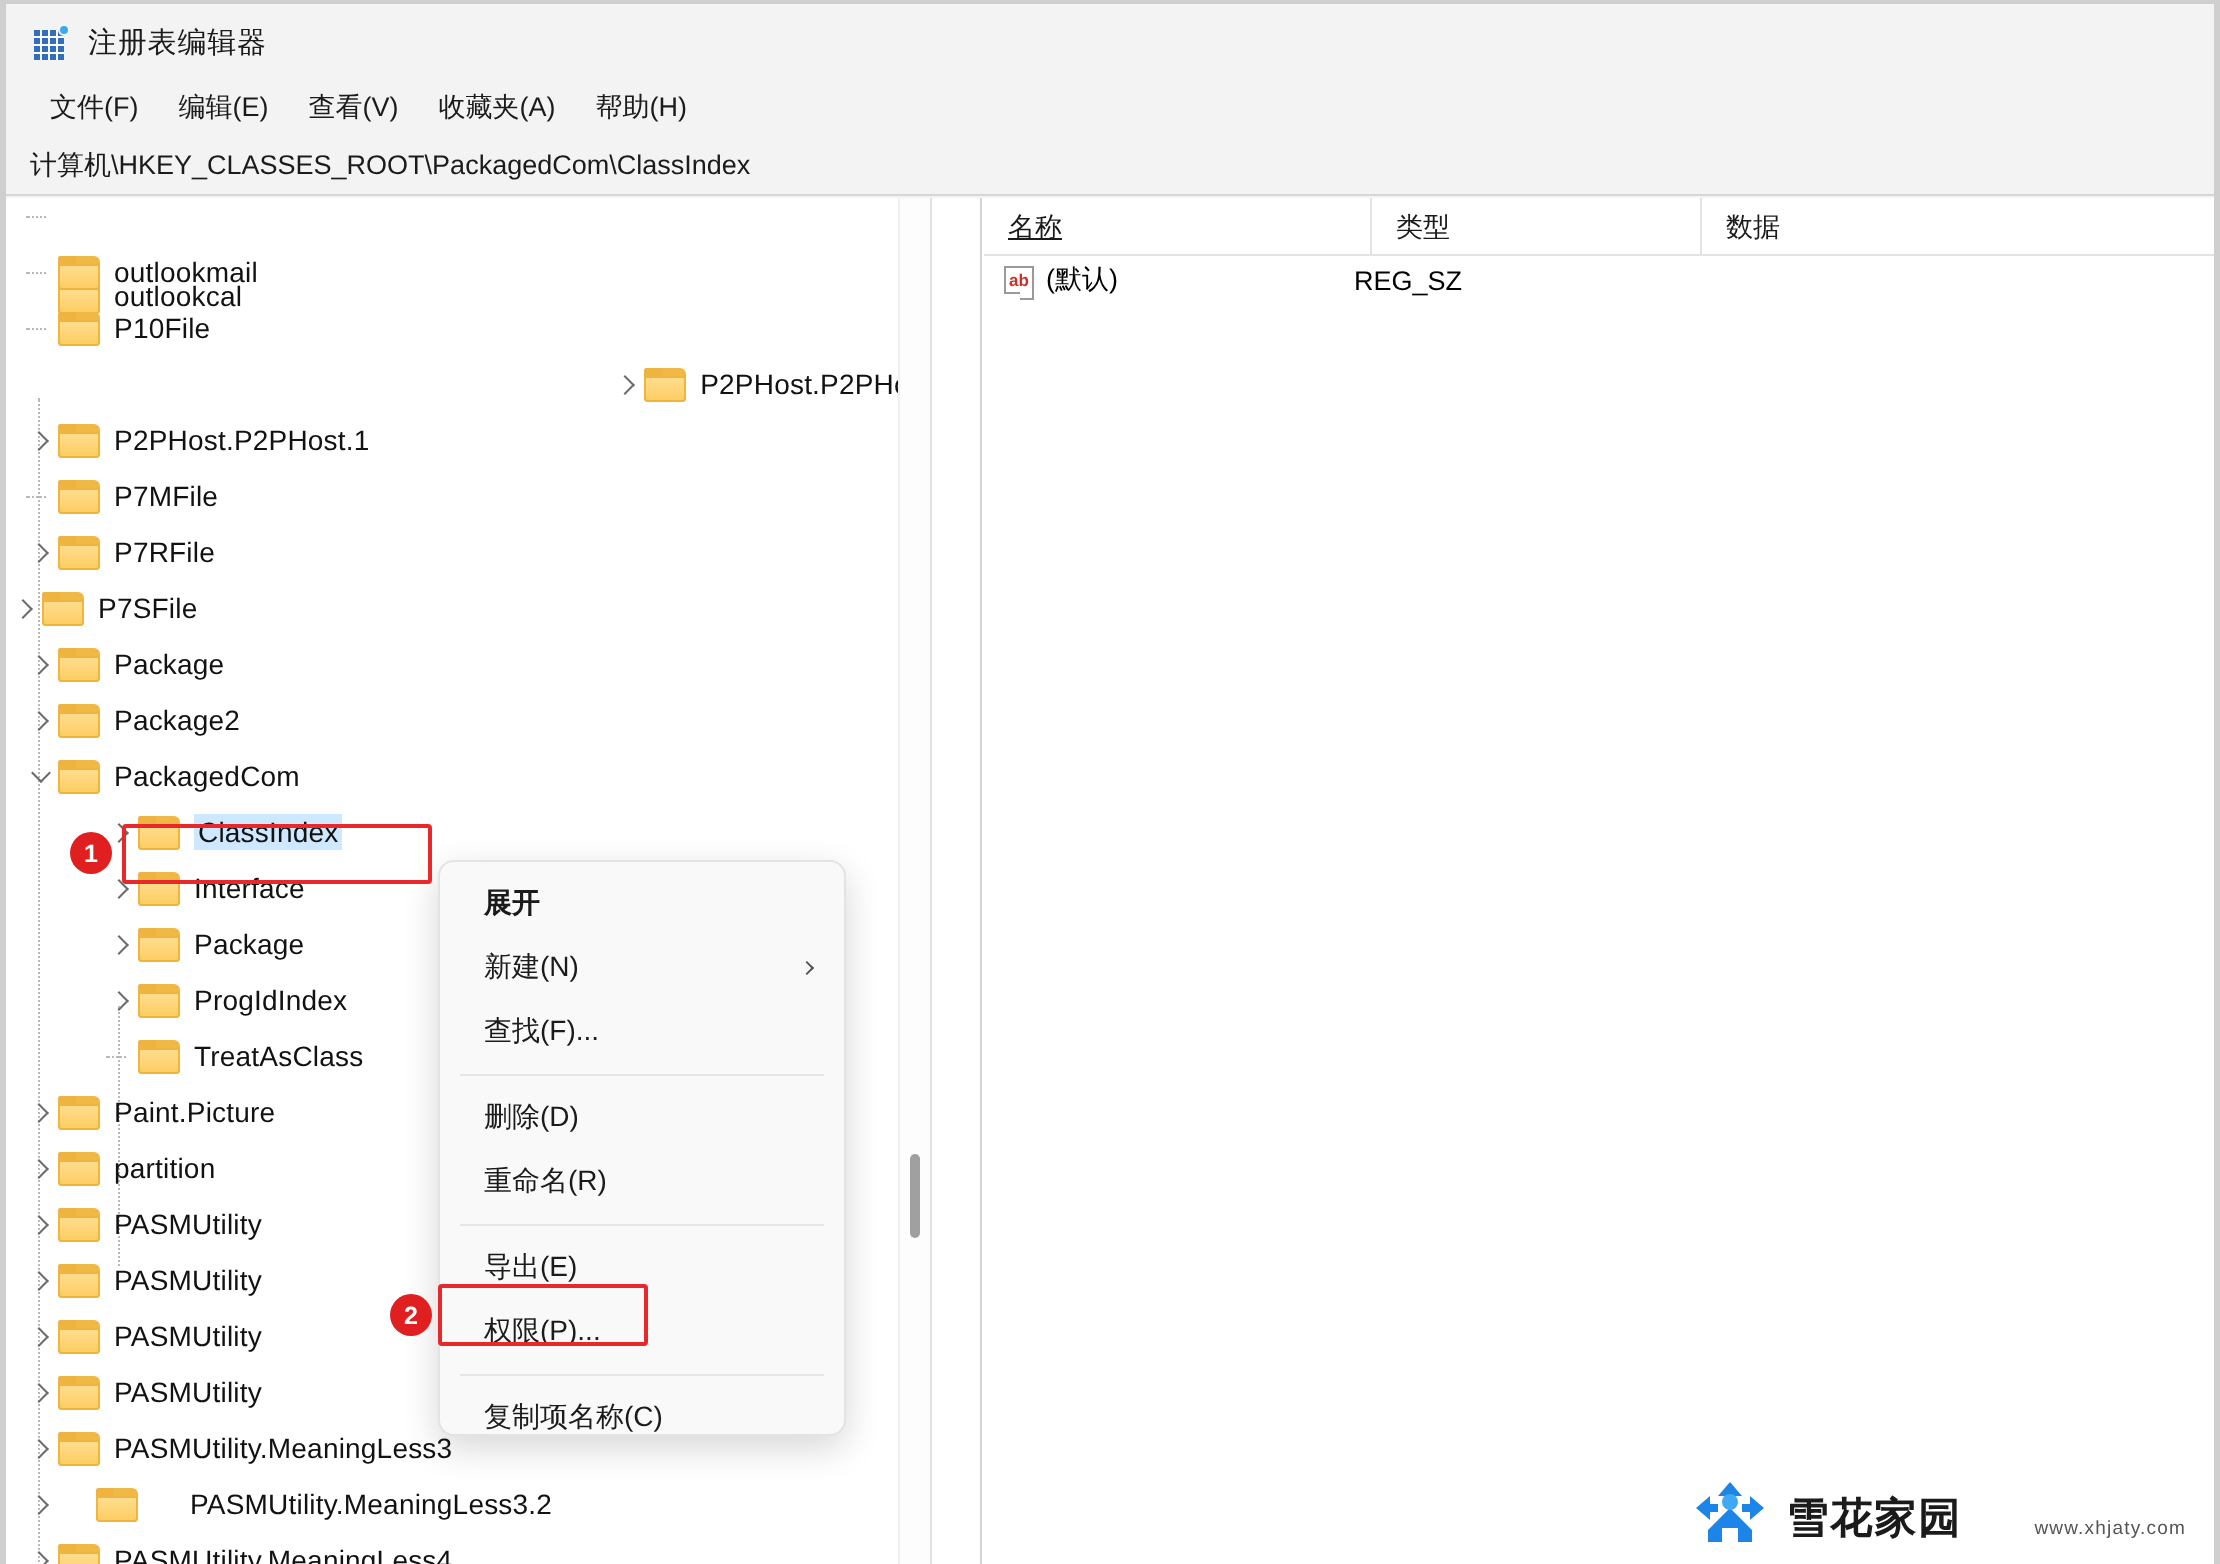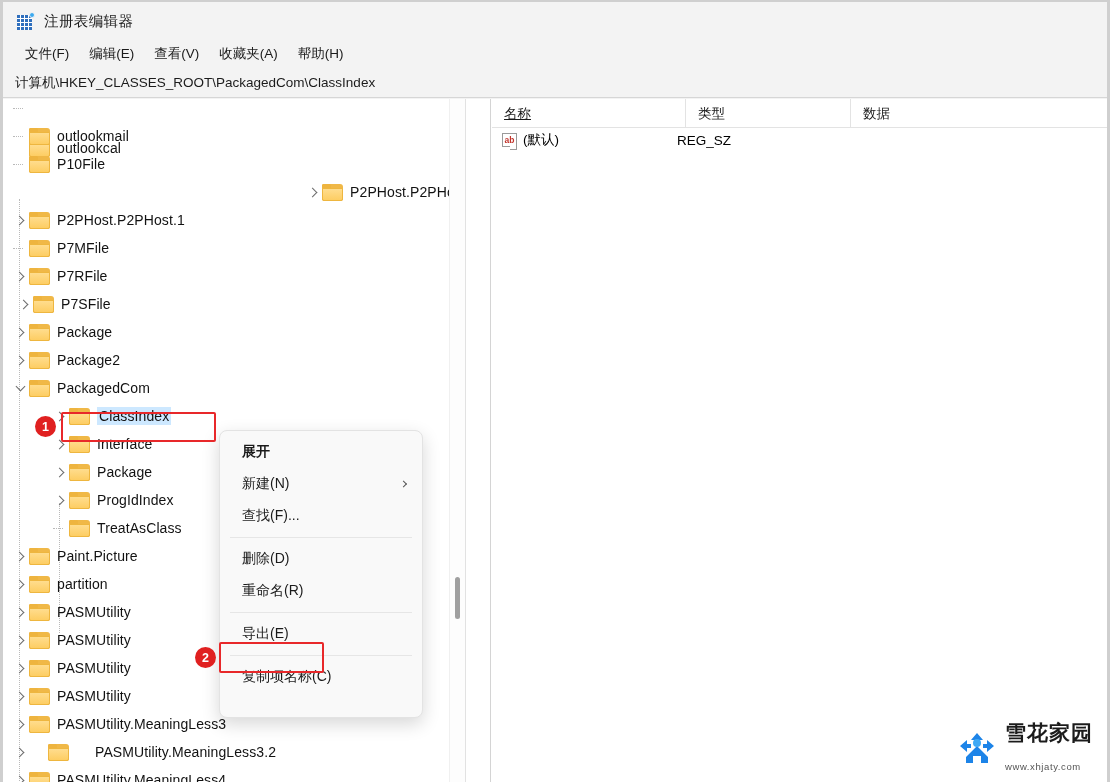--- a/index.html
+++ b/index.html
@@ -216,21 +216,21 @@
     display:flex; align-items:center; justify-content:center; z-index:70;
     font-family:"Liberation Sans",sans-serif;
   }
 
   
   #watermark {
     position:absolute; right:14px; bottom:10px; display:flex; align-items:center;
     gap:8px; z-index:80;
   }
   #wm-logo { width:40px; height:34px; position:relative; flex:none; }
-  #wm-text { display:flex; flex-direction:column; align-items:flex-start; }
+  #wm-text { display:flex; align-items:flex-end;gap:36px; }
   #wm-title {
     font-size:21px; font-weight:bold; color:#1b1b1b; letter-spacing:1px;
     line-height:1;
   }
   #wm-url { font-size:9.5px; color:#555; letter-spacing:.6px; margin-top:18px; }
 </style>
 </head>
 <body>
 
 <div id="window">
@@ -321,21 +321,21 @@
           </div>
           <div class="tnode" style="top: 163px; padding-left: 8px;">
             <div class="chev "></div>
             <div class="folder">
               <div class="back"></div>
               <div class="tab"></div>
               <div class="front"></div>
             </div>
             <div class="tlabel">P7RFile</div>
           </div>
-          <div class="tnode" style="top: 191px; padding-left: 12px;">
+          <div class="tnode" style="top: 191px; padding-left: 0;">
             <div class="chev "></div>
             <div class="folder">
               <div class="back"></div>
               <div class="tab"></div>
               <div class="front"></div>
             </div>
             <div class="tlabel">P7SFile</div>
           </div>
           <div class="tnode" style="top: 219px; padding-left: 8px;">
             <div class="chev "></div>
@@ -533,20 +533,23 @@
       <div class="ctx-sep"></div>
       <div class="ctx-item">
         <span>删除(D)</span>
       </div>
       <div class="ctx-item">
         <span>重命名(R)</span>
       </div>
       <div class="ctx-sep"></div>
       <div class="ctx-item">
         <span>导出(E)</span>
+      </div>
+      <div class="ctx-item">
+        <span>权限(P)...</span>
       </div>
       <div class="ctx-sep"></div>
       <div class="ctx-item">
         <span>复制项名称(C)</span>
       </div>
     </div>
 
   <div class="red-box" id="box1" style="left:58px; top:410px; width:155px; height:30px;"></div>
   <div class="badge" id="badge1" style="left:32px; top:414px;">1</div>
 

